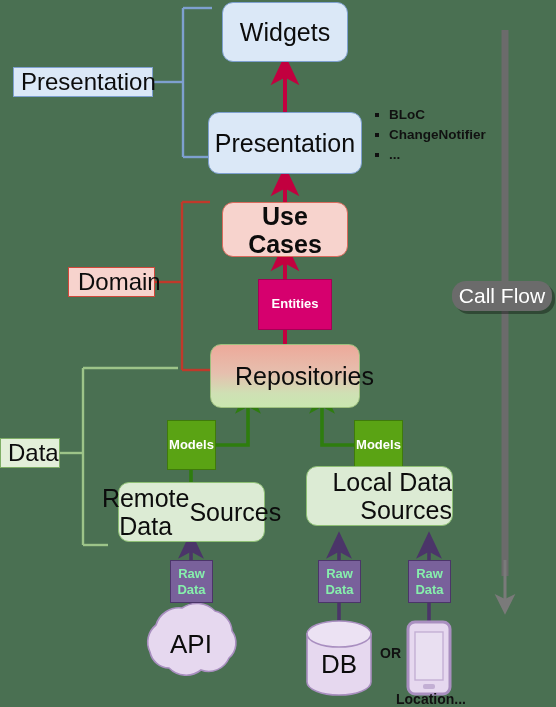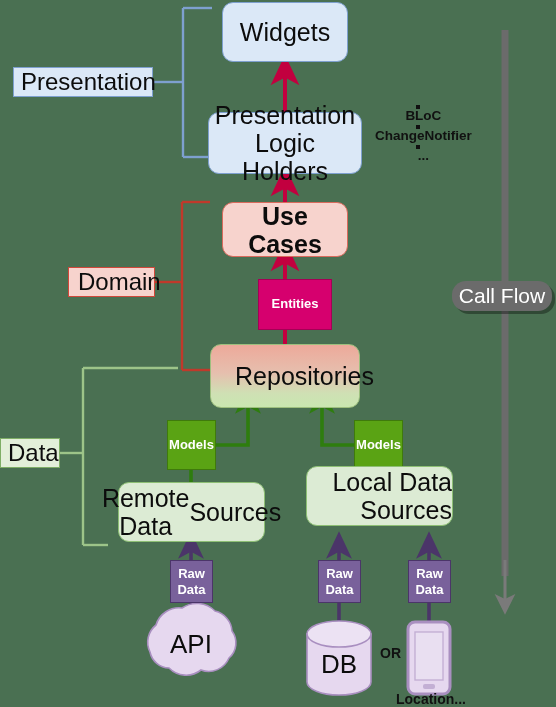--- a/index.html
+++ b/index.html
@@ -78,21 +78,21 @@
     background: #5aa314;
     border: 1.6px solid #3f7a0c;
     color: #ffffff;
     font-size: 13px;
     font-weight: bold;
   }
   
   .box-purple {
     background: #79619b;
     border: 1.6px solid #4b3569;
-    color: #ffffff;
+    color: #86efac;
     font-size: 13px;
     font-weight: bold;
     line-height: 1.18;
   }
   
   .chip {
     position: absolute;
     box-sizing: border-box;
     display: flex;
     align-items: center;
@@ -124,21 +124,20 @@
     position: absolute;
     color: #111111;
     font-size: 13.5px;
     font-weight: bold;
     line-height: 1.0;
   }
   .bullets div {
     display: flex;
     align-items: center;
     height: 20px;
-    flex-direction: column;
   }
   .bullets .sq {
     display: inline-block;
     width: 4px;
     height: 4px;
     background: #111111;
     margin-right: 10px;
     flex: 0 0 auto;
   }
 
@@ -269,21 +268,20 @@
   <div class="chip chip-green" style="left:0px; top:438px; width:60px; height:30px;">
     <span>Data</span>
   </div>
 
   <div class="node box-blue" style="left:222px; top:2px; width:126px; height:60px;">
     <span>Widgets</span>
   </div>
 
   <div class="node box-blue" style="left:208px; top:112px; width:154px; height:62px; flex-direction:column;">
     <span>Presentation</span>
-    <span>Logic Holders</span>
   </div>
 
   <div class="bullets" style="left:375px; top:105px;">
     <div>
         <span class="sq"></span>
         <span>BLoC</span>
       </div>
     <div>
         <span class="sq"></span>
         <span>ChangeNotifier</span>

